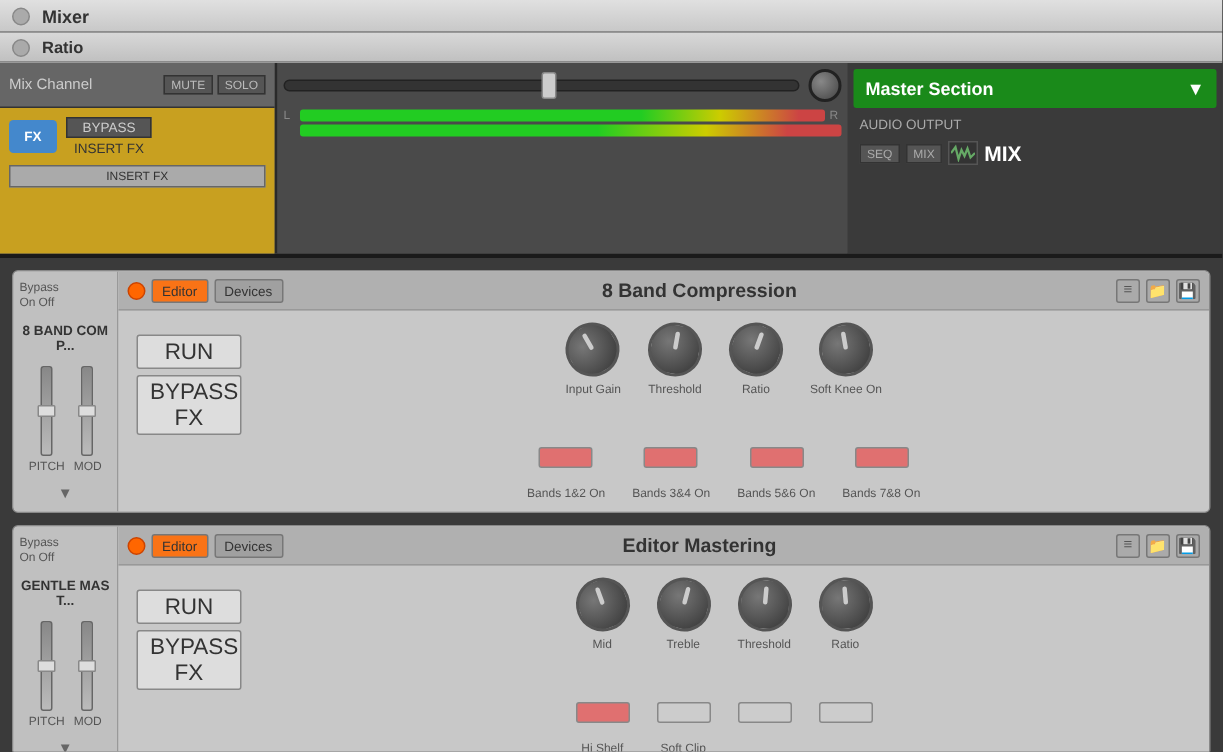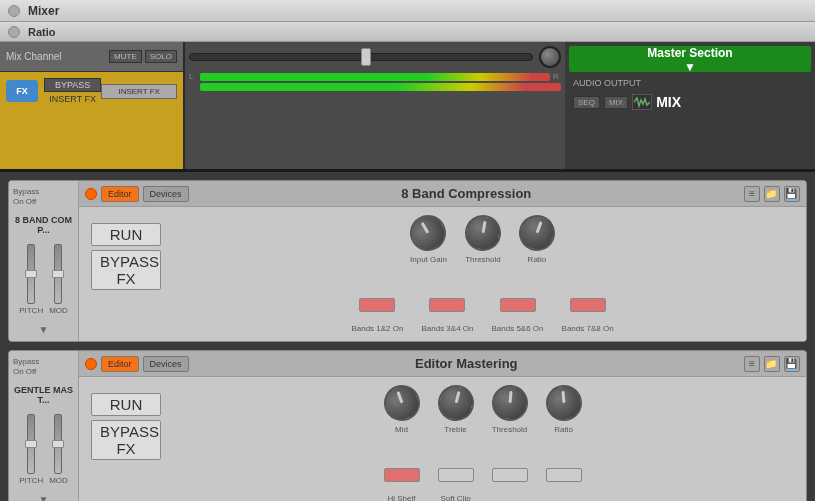--- a/index.html
+++ b/index.html
@@ -357,21 +357,21 @@
   <div class="left-channel-area">
 
     <div style="background:#666; height:30px; display:flex; align-items:center; justify-content:space-between; padding:0 6px; border-bottom:1px solid #333;">
       <span style="font-size:10px; color:#ccc;">Mix Channel</span>
       <div style="display:flex; gap:3px;">
         <button style="font-size:8px; padding:1px 4px; background:#555; border:1px solid #333; color:#bbb; cursor:pointer;">MUTE</button>
         <button style="font-size:8px; padding:1px 4px; background:#555; border:1px solid #333; color:#bbb; cursor:pointer;">SOLO</button>
       </div>
     </div>
 
-    <div style="background:#c8a020; flex:1; display:flex; flex-direction:row; align-items:flex-start; padding:6px;">
+    <div style="background:#c8a020; flex:1; display:flex; flex-direction:column; align-items:flex-start; padding:6px;">
       <div style="display:flex; gap:6px; align-items:center;">
         <div style="width:32px; height:22px; background:#4488cc; border-radius:3px; display:flex; align-items:center; justify-content:center;">
           <span style="font-size:9px; color:white; font-weight:bold;">FX</span>
         </div>
         <div style="display:flex; flex-direction:column; gap:2px;">
           <button style="background:#555; border:1px solid #333; color:#ccc; font-size:9px; padding:1px 10px; cursor:pointer;">BYPASS</button>
           <span style="font-size:9px; color:#333; text-align:center;">INSERT FX</span>
         </div>
       </div>
       <button style="background:#aaa; border:1px solid #666; color:#333; font-size:8px; padding:2px 6px; cursor:pointer; margin-top:6px; width:100%;">
@@ -398,21 +398,21 @@
       </div>
       <div style="display:flex; align-items:center; gap:3px;">
         <span style="font-size:8px; color:#888; width:8px;"></span>
         <div style="flex:1; height:8px; background:linear-gradient(to right, #22cc22 55%, #cccc00 75%, #cc4444 90%); border-radius:2px;"></div>
       </div>
     </div>
   </div>
 
   <div class="right-mixer">
 
-    <div style="background:#1a8a1a; height:26px; display:flex; align-items:center; justify-content:space-between; padding:0 8px; border-radius:2px; margin-bottom:4px;flex-direction:column;">
+    <div style="background:#1a8a1a; height:26px; display:flex; align-items:center; justify-content:space-between; padding:0 8px; border-radius:2px; margin-bottom:4px;">
       <span style="font-size:12px; font-weight:bold; color:white;">Master Section</span>
       <span style="color:white; font-size:12px;">▼</span>
     </div>
 
     <div style="display:flex; justify-content:space-between; align-items:center; padding:2px 4px;">
       <span style="font-size:9px; color:#aaa;">AUDIO OUTPUT</span>
     </div>
 
 
     <div style="display:flex; align-items:center; justify-content:flex-start; gap:4px; padding:4px;">
@@ -486,20 +486,24 @@
             <span class="knob-label">Input Gain</span>
           </div>
           <div class="knob-group">
             <div class="knob" style="transform: rotate(10deg);"></div>
             <span class="knob-label">Threshold</span>
           </div>
           <div class="knob-group">
             <div class="knob" style="transform: rotate(20deg);"></div>
             <span class="knob-label">Ratio</span>
           </div>
+          <div class="knob-group">
+            <div class="knob" style="transform: rotate(-10deg);"></div>
+            <span class="knob-label">Soft Knee On</span>
+          </div>
         </div>
       </div>
 
       <div class="band-buttons-row">
         <div class="band-group">
           <button class="band-btn on"></button>
           <span class="band-label">Bands 1&amp;2 On</span>
         </div>
         <div class="band-group">
           <button class="band-btn on"></button>

